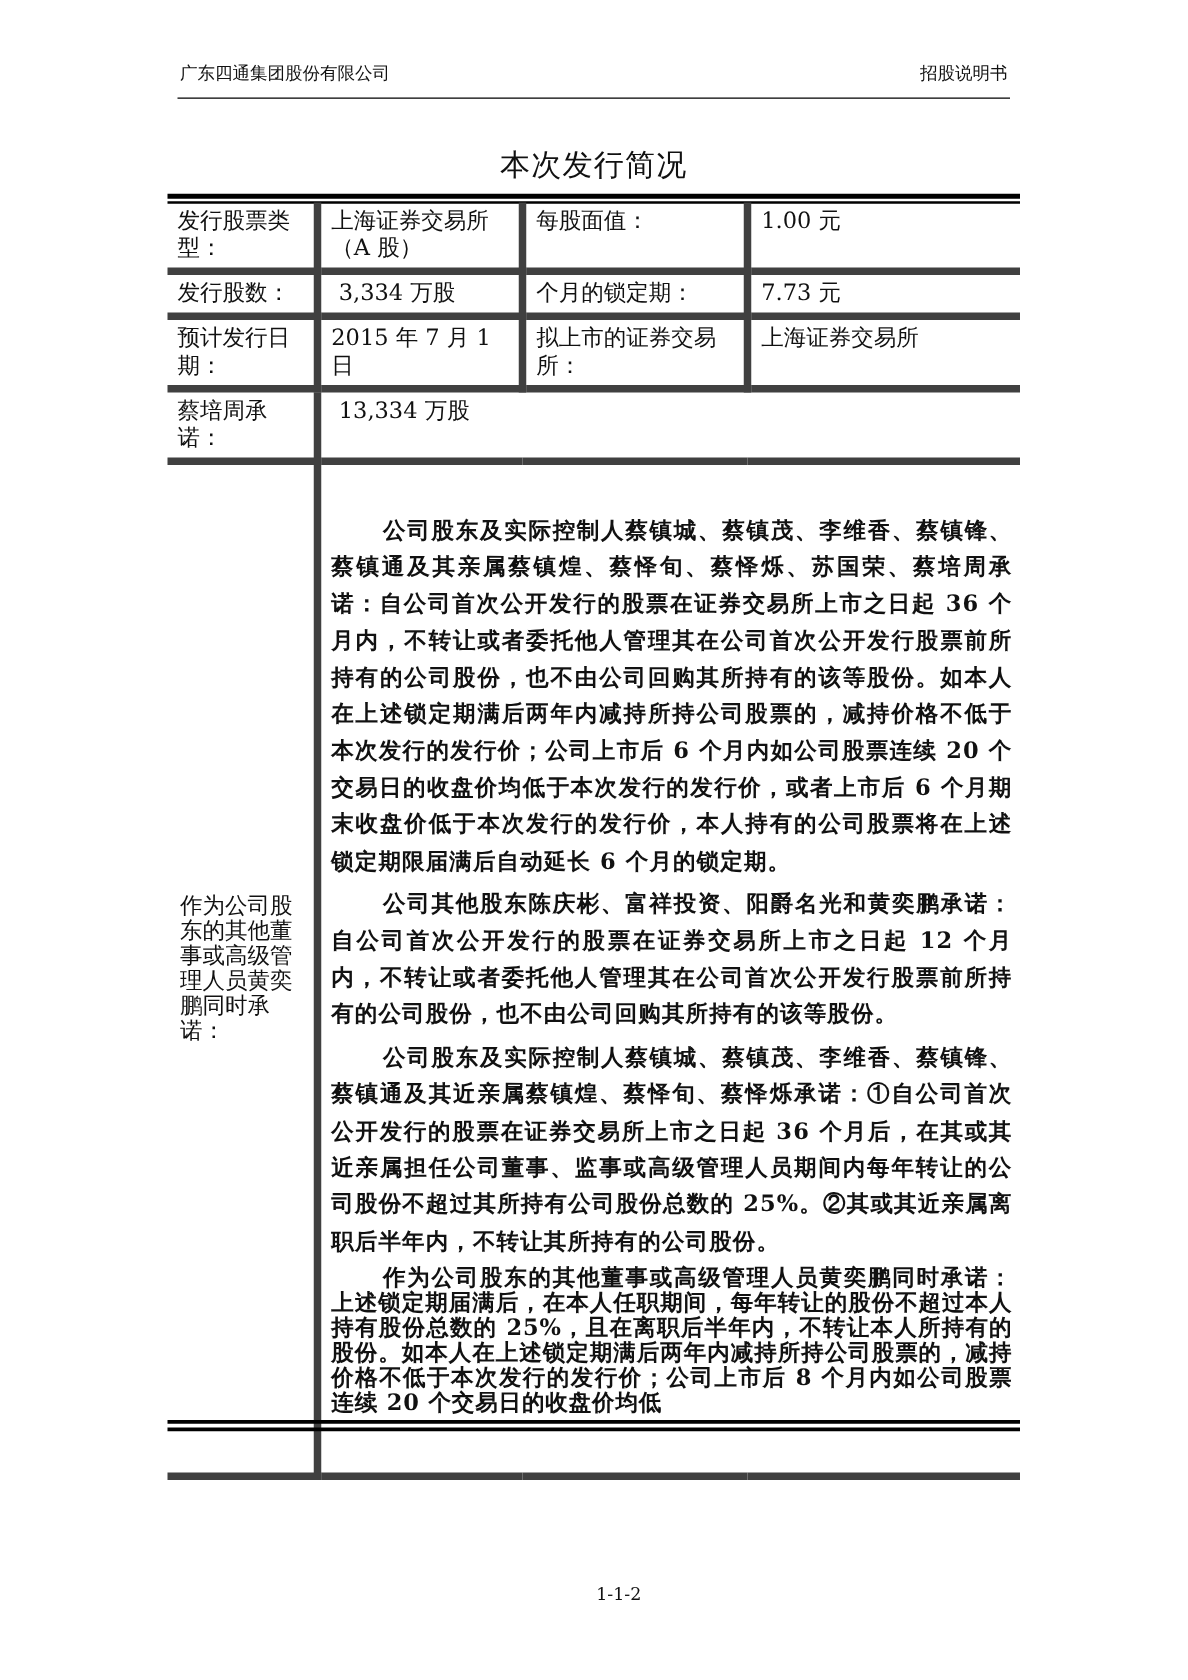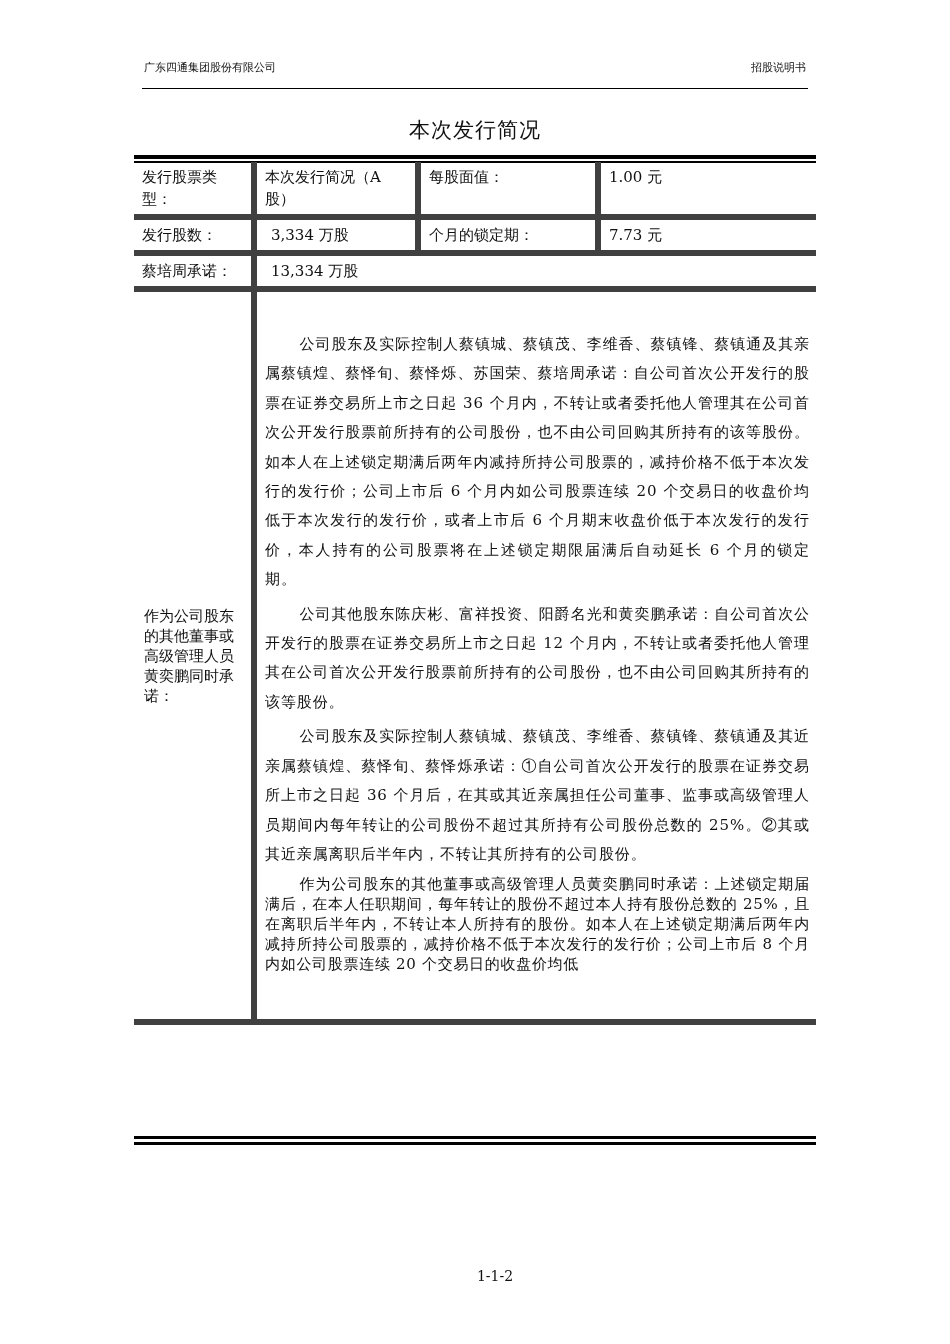--- a/index.html
+++ b/index.html
@@ -1,40 +1,40 @@
 <!DOCTYPE html>
 <html><head>
 <meta charset="utf-8">
 <style>
   html, body { margin: 0; padding: 0; background: #ffffff; }
   body { width: 950px; height: 1344px; position: relative; overflow: hidden;
          font-family: "DejaVu Serif", "Liberation Serif", serif; color: #111; }
-  .page-header { position: absolute; left: 142px; top: 58px; width: 666px; height: 30px;
-                 border-bottom: 1.5px solid #000; font-size: 11px; }
+  .page-header { position: absolute; left: 142px; top: 48px; width: 666px; height: 30px;
+                 border-bottom: 1.5px solid #000; font-size: 14px; }
   .page-header .left { position: absolute; left: 2px; top: 2px; }
   .page-header .right { position: absolute; right: 2px; top: 2px; }
   .title { position: absolute; left: 0; width: 950px; top: 116px; text-align: center;
-           font-family: "DejaVu Sans", "Liberation Sans", sans-serif; font-size: 21px; letter-spacing: 1px; }
+           font-family: "DejaVu Sans", "Liberation Sans", sans-serif; font-size: 24px; letter-spacing: 1px; }
   .rule { position: absolute; left: 134px; width: 682px; background: #000; }
   table.main { position: absolute; left: 134px; top: 162px; width: 682px; border-collapse: collapse;
-               table-layout: fixed; font-size: 15px; }
+               table-layout: fixed; font-size: 18px; }
   table.main td { border: 6px solid #404040; vertical-align: top; padding: 4px 8px; line-height: 22px; }
   table.main td:first-child { border-left: none; }
   table.main td:last-child { border-right: none; }
   table.main tr:first-child td { border-top: none; }
   .c1 { width: 120px; }
   .c2 { width: 164px; }
   .c3 { width: 180px; }
   .row-short td { height: 22px; }
   .num-indent { padding-left: 14px !important; }
   .para-cell { padding: 6px 8px 6px 8px; }
   .para-cell p { margin: 0; text-indent: 2.3em; text-align: justify; letter-spacing: 0.6px; }
   .two-line { line-height: 27px !important; }
   .long-cell { padding: 38px 6px 40px 8px !important; }
-  .long-cell p { margin: 0 0 5px 0; text-indent: 2.3em; text-align: justify; line-height: 29.4px; letter-spacing: 0.9px; }
+  .long-cell p { margin: 0 0 5px 0; text-indent: 2.3em; text-align: justify; line-height: 29.4px; letter-spacing: 0.9px; font-weight: bold; }
   .long-cell p.tight { line-height: 20px; letter-spacing: 0.7px; }
   .label-mid { vertical-align: middle !important; padding-left: 10px !important; line-height: 20px !important; }
   .footer { position: absolute; left: 0; width: 950px; top: 1268px; text-align: center; font-size: 14px; margin-left: 20px; }
 </style>
 </head>
 <body>
 
 <div class="page-header">
   <span class="left">广东四通集团股份有限公司</span>
   <span class="right">招股说明书</span>
@@ -48,29 +48,35 @@
 <table class="main">
   <colgroup>
       <col class="c1">
       <col class="c2">
       <col class="c3">
       <col>
     </colgroup>
   <tbody>
       <tr class="row-short">
     <td>发行股票类型：</td>
-    <td>本次发行简况（A 股）</td>
+    <td>上海证券交易所（A 股）</td>
     <td>每股面值：</td>
     <td>1.00 元</td>
   </tr>
   <tr class="row-short">
     <td>发行股数：</td>
     <td class="num-indent">3,334 万股</td>
     <td>个月的锁定期：</td>
     <td>7.73 元</td>
+  </tr>
+  <tr class="row-short">
+    <td>预计发行日期：</td>
+    <td>2015 年 7 月  1 日</td>
+    <td>拟上市的证券交易所：</td>
+    <td>上海证券交易所</td>
   </tr>
   <tr class="row-short">
     <td>蔡培周承诺：</td>
     <td colspan="3" class="num-indent">13,334 万股</td>
   </tr>
   <tr>
     <td class="label-mid">作为公司股东的其他董事或高级管理人员黄奕鹏同时承诺：</td>
     <td colspan="3" class="long-cell">
       <p>公司股东及实际控制人蔡镇城、蔡镇茂、李维香、蔡镇锋、蔡镇通及其亲属蔡镇煌、蔡怿旬、蔡怿烁、苏国荣、蔡培周承诺：自公司首次公开发行的股票在证券交易所上市之日起  36 个月内，不转让或者委托他人管理其在公司首次公开发行股票前所持有的公司股份，也不由公司回购其所持有的该等股份。如本人在上述锁定期满后两年内减持所持公司股票的，减持价格不低于本次发行的发行价；公司上市后  6 个月内如公司股票连续  20 个交易日的收盘价均低于本次发行的发行价，或者上市后  6 个月期末收盘价低于本次发行的发行价，本人持有的公司股票将在上述锁定期限届满后自动延长  6 个月的锁定期。</p>
       <p>公司其他股东陈庆彬、富祥投资、阳爵名光和黄奕鹏承诺：自公司首次公开发行的股票在证券交易所上市之日起  12 个月内，不转让或者委托他人管理其在公司首次公开发行股票前所持有的公司股份，也不由公司回购其所持有的该等股份。</p>

